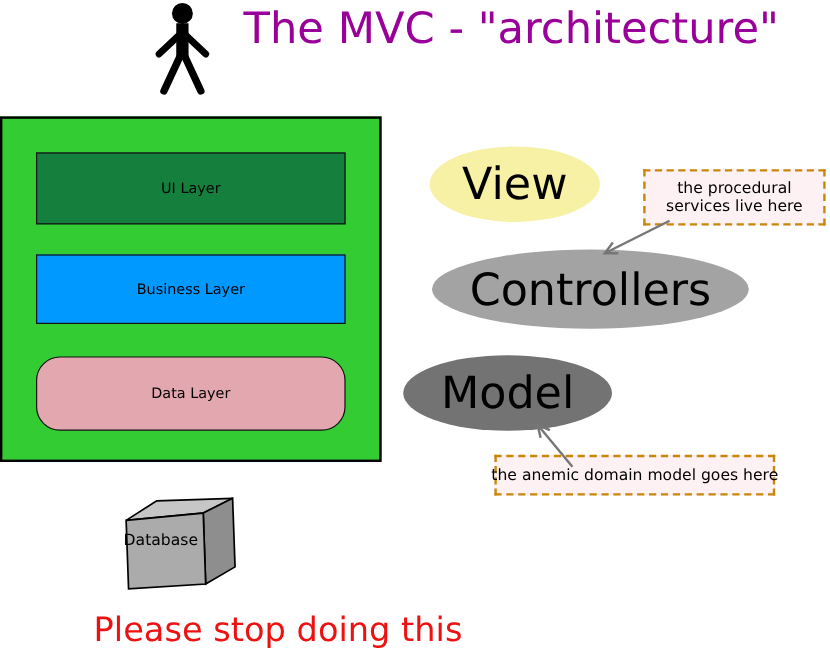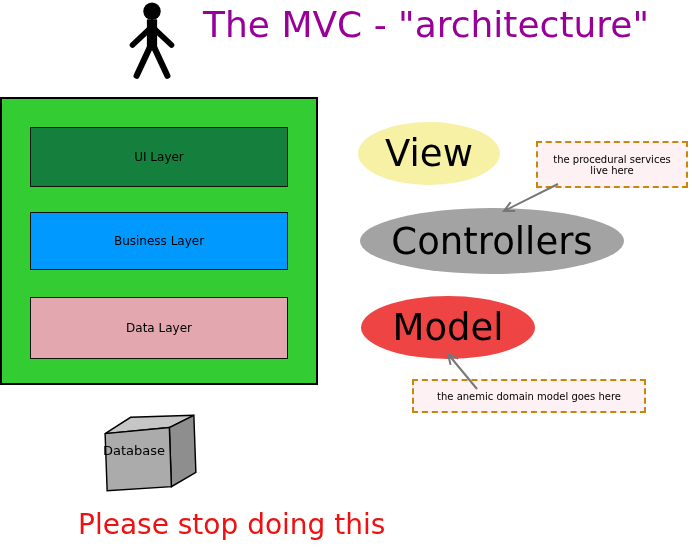--- a/index.html
+++ b/index.html
@@ -34,39 +34,39 @@
     position: absolute;
     left: 28px;
     width: 258px;
     border: 1px solid #111;
     box-sizing: border-box;
     display: flex; align-items: center; justify-content: center;
     font-size: 12px;
   }
   .layer-ui       { top: 28px;  height: 60px; background: #15803d; }
   .layer-business { top: 113px; height: 58px; background: #0099ff; }
-  .layer-data     { top: 198px; height: 62px; background: #e3a7b0; }
+  .layer-data     { top: 198px; height: 62px; background: #e3a7b0; border-radius: 20px; }
 
   .ellipse {
     position: absolute;
     border-radius: 50%;
     display: flex; align-items: center; justify-content: center;
     font-size: 37px;
     white-space: nowrap;
   }
   .view        { left: 358px; top: 122px; width: 142px; height: 63px; background: #f6f1a4; }
   .controllers { left: 360px; top: 208px; width: 264px; height: 66px; background: #a3a3a3; }
-  .model       { left: 361px; top: 296px; width: 174px; height: 63px; background: #ef4444; }
+  .model       { left: 336px; top: 296px; width: 174px; height: 63px; background: #737373; }
 
   .note {
     position: absolute;
     background: #fdf1f3;
     border: 2px dashed #c8860b;
     box-sizing: border-box;
-    font-size: 10px;
+    font-size: 13px;
     display: flex; align-items: center; justify-content: center;
     text-align: center;
     padding: 3px 6px;
   }
   .note1 { left: 536px; top: 141px; width: 152px; height: 47px; }
   .note2 { left: 412px; top: 379px; width: 234px; height: 34px; white-space: nowrap; }
 
   .arrows { left: 0; top: 0; pointer-events: none; }
 
   .cube { left: 100px; top: 411px; }

